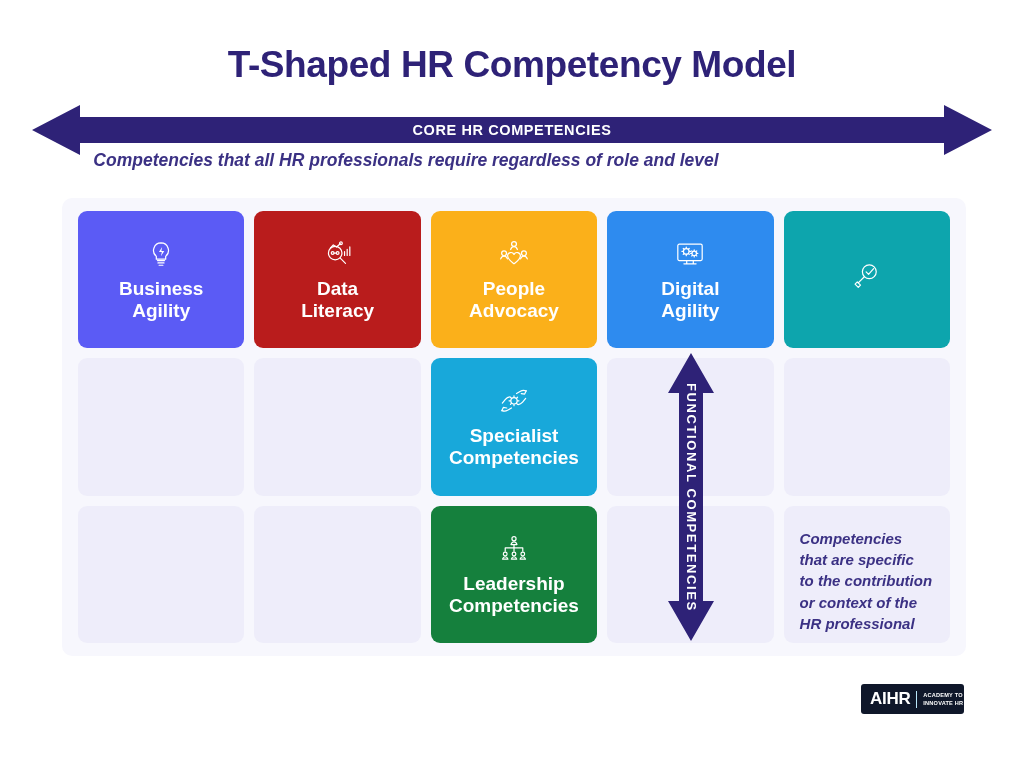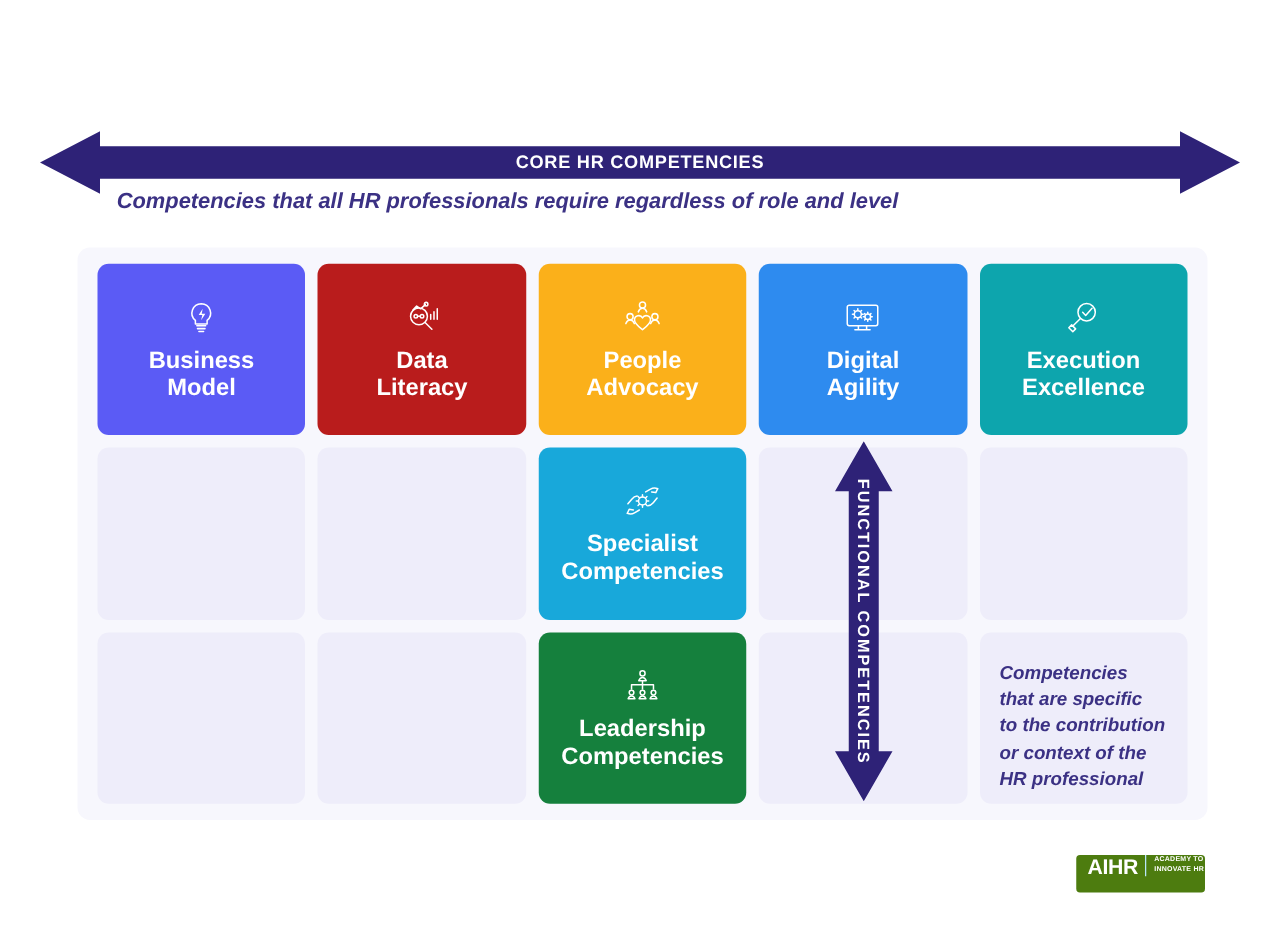--- a/index.html
+++ b/index.html
@@ -173,24 +173,24 @@
     white-space: pre-line;
   }
 
   
   .logo {
     position: absolute;
     left: 861px;
     top: 684px;
     width: 103px;
     height: 30px;
-    background: #4d7c0f;
+    background: #0f172a;
     border-radius: 3px;
     display: flex;
-    align-items: flex-start;
+    align-items: center;
     padding-left: 9px;
   }
   .logo-main {
     font-size: 17px;
     font-weight: bold;
     color: #ffffff;
     letter-spacing: -0.3px;
     font-family: "Liberation Sans", sans-serif;
   }
   .logo-divider {
@@ -207,20 +207,21 @@
     letter-spacing: 0.2px;
     font-family: "Liberation Sans", sans-serif;
     white-space: pre-line;
   }
 </style>
 </head>
 <body>
 
 <div id="root">
 
+  <div class="page-title">T-Shaped HR Competency Model</div>
 
   <div class="h-arrow-wrap">
     <svg class="h-arrow-svg" viewBox="0 0 960 52">
       <polygon points="0,26 48,1 48,13 912,13 912,1 960,26 912,51 912,39 48,39 48,51" fill="#2e2277"></polygon>
     </svg>
     <div class="h-arrow-label">CORE HR COMPETENCIES</div>
   </div>
 
   <div class="subtitle">Competencies that all HR professionals require regardless of role and level</div>
 
@@ -229,21 +230,21 @@
 
       <div class="cell card" style="background:#5b5bf5">
         <div class="card-icon">
           <svg width="30" height="30" viewBox="0 0 32 32" fill="none" stroke="#ffffff" stroke-width="1.3" stroke-linecap="round" stroke-linejoin="round">
             <path d="M16 4.2a8 8 0 0 0-5 14.2v3.1h10v-3.1A8 8 0 0 0 16 4.2z"></path>
             <path d="M12.2 23h7.6M12.8 25.5h6.4M14 28h4"></path>
             <path d="M17.2 8.6l-3.4 5.3h3.1l-1 4.4 3.6-5.5h-3.1z" fill="#ffffff" stroke="none"></path>
           </svg>
         </div>
         <div class="card-label">Business
-Model</div>
+Agility</div>
       </div>
 
       <div class="cell card" style="background:#b91c1c">
         <div class="card-icon">
           <svg width="32" height="30" viewBox="0 0 34 32" fill="none" stroke="#ffffff" stroke-width="1.3" stroke-linecap="round" stroke-linejoin="round">
             <circle cx="14" cy="15" r="7.2"></circle>
             <line x1="19.2" y1="20.2" x2="25" y2="26"></line>
             <circle cx="11.3" cy="15" r="1.5"></circle>
             <circle cx="16.6" cy="15" r="1.5"></circle>
             <line x1="12.8" y1="15" x2="15.1" y2="15"></line>
@@ -289,22 +290,20 @@
 
       <div class="cell card" style="background:#0da5ad">
         <div class="card-icon">
           <svg width="31" height="30" viewBox="0 0 32 32" fill="none" stroke="#ffffff" stroke-width="1.3" stroke-linecap="round" stroke-linejoin="round">
             <circle cx="19" cy="11.5" r="7.4"></circle>
             <path d="M13.7 16.8L7.2 23.3"></path>
             <path d="M6.2 22.3l3.4 3.4-2.4 2.4-3.4-3.4z"></path>
             <path d="M15.6 11.6l2.6 2.7 5.4-6.2"></path>
           </svg>
         </div>
-        <div class="card-label">Execution
-Excellence</div>
       </div>
 
       <div class="cell empty"></div>
       <div class="cell empty"></div>
 
       <div class="cell card" style="background:#18a8da">
         <div class="card-icon">
           <svg width="32" height="28" viewBox="0 0 34 30" fill="none" stroke="#ffffff" stroke-width="1.3" stroke-linecap="round" stroke-linejoin="round">
             <path d="M30 4.2c-2.4-.9-4.4-.6-6.1.4l-4.2 2.4"></path>
             <path d="M30 4.2l-1.6 3.4-3.6-.6"></path>

